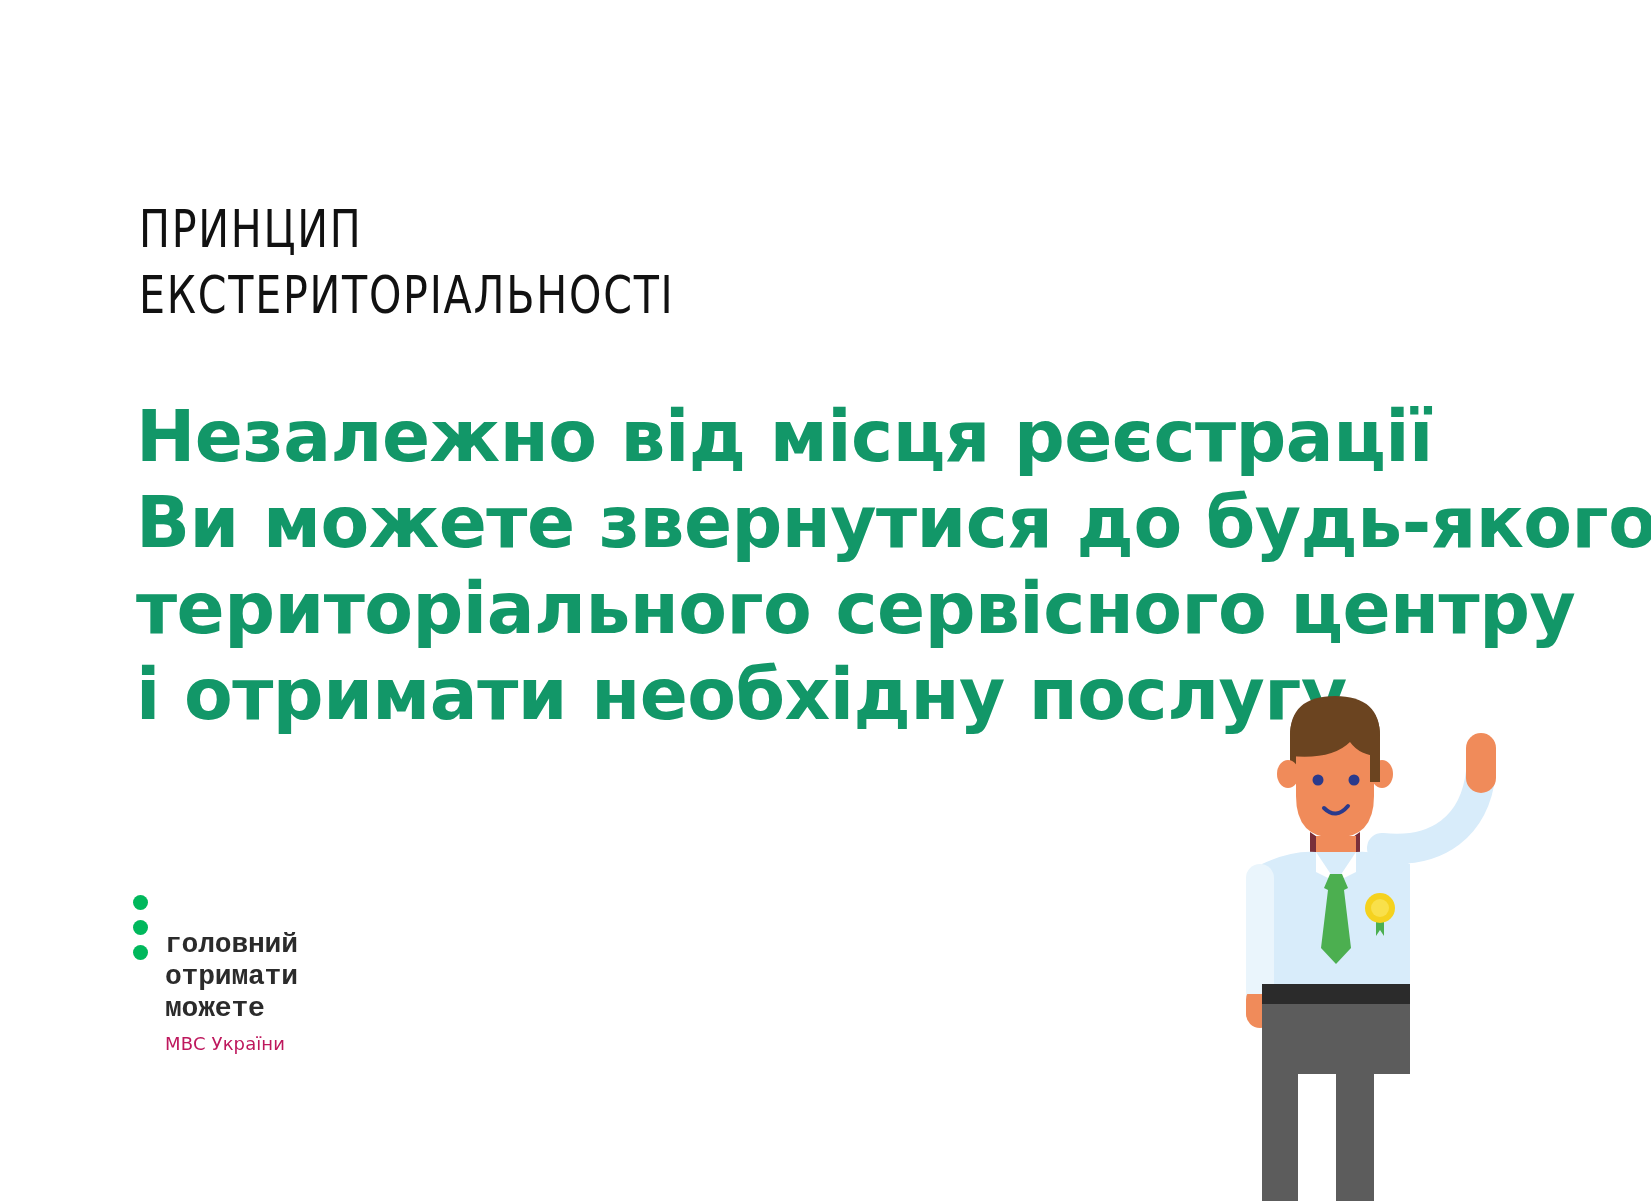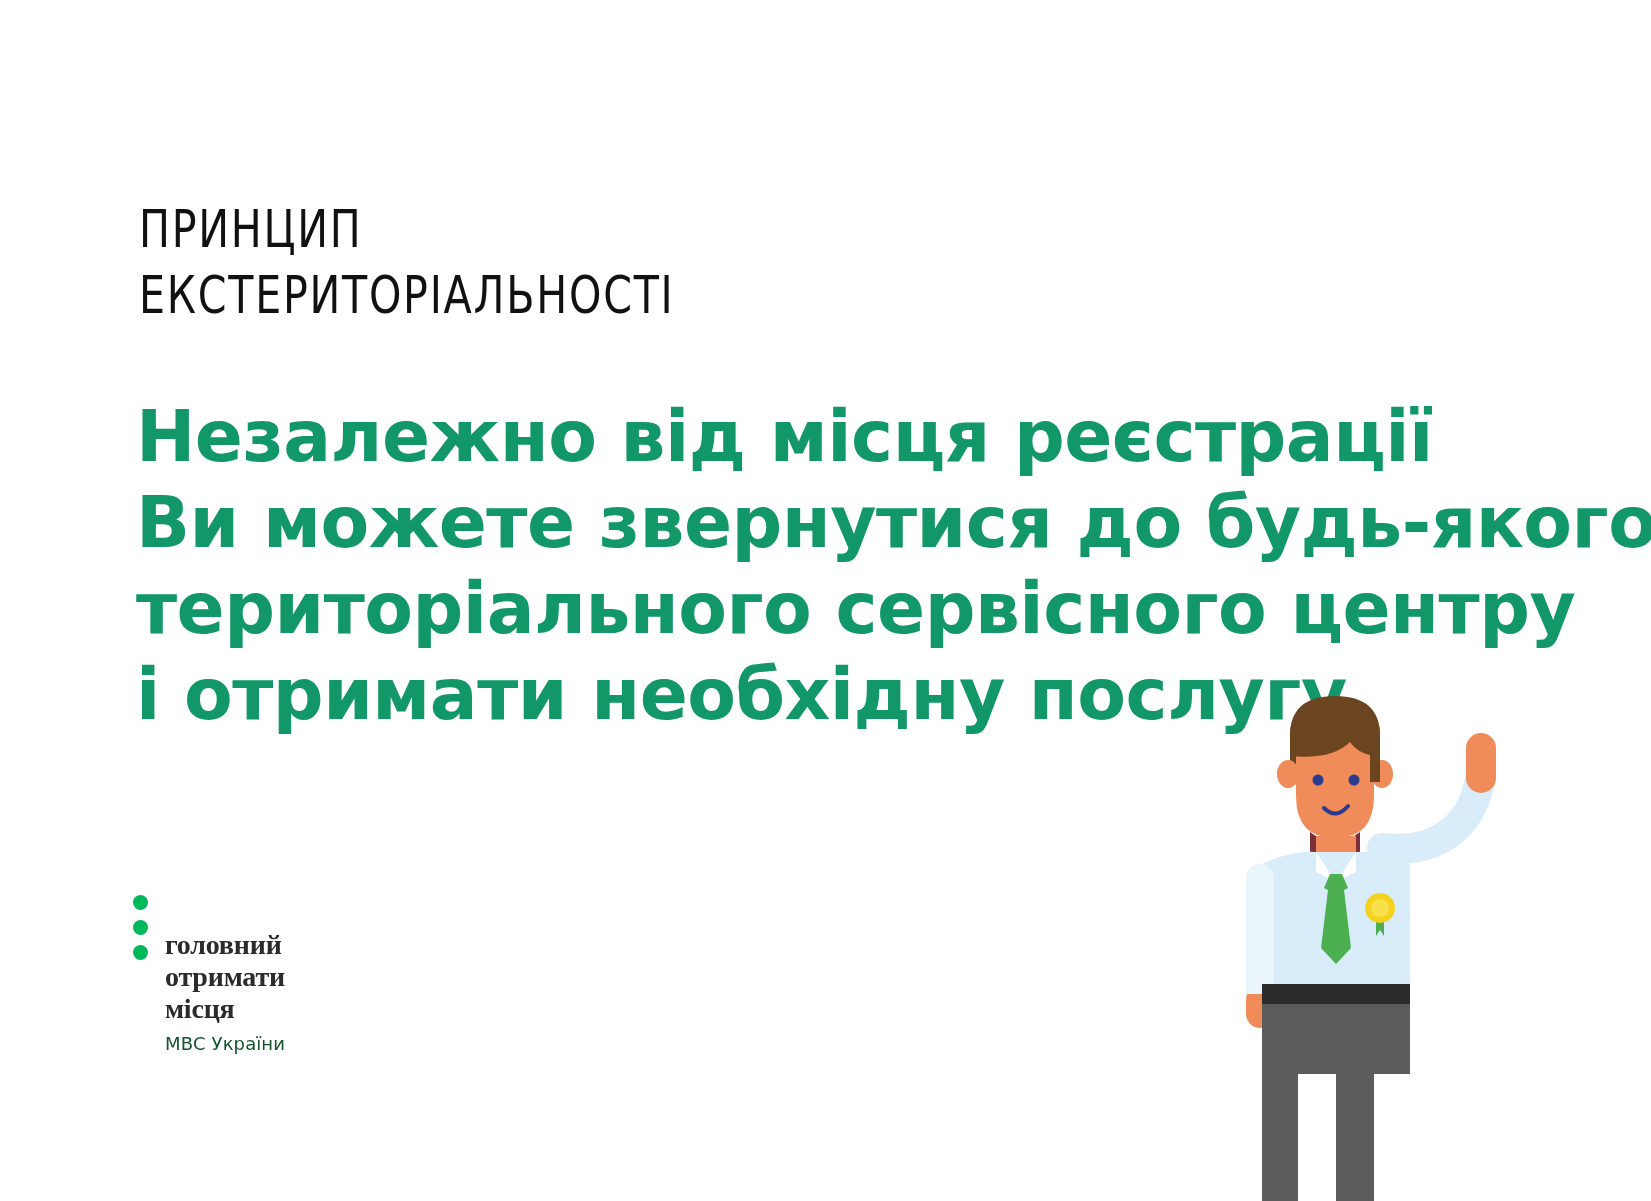--- a/index.html
+++ b/index.html
@@ -72,37 +72,37 @@
   .logo-dots .dot {
     width: 15px;
     height: 15px;
     border-radius: 50%;
     background: #00b85c;
     margin-bottom: 10px;
   }
   .logo-dots .dot:last-child { margin-bottom: 0; }
   .logo-words {
     margin-left: 10px;
-    font-family: Liberation Serif, serif;
+    font-family: Liberation Mono, monospace;
     font-weight: 700;
     font-size: 28px;
     line-height: 32px;
     color: #2b2b2b;
     letter-spacing: -0.2px;
     padding-top: 36px;
   }
   .logo-words span { display: block; }
   .logo-sub {
     margin-left: 32px;
     margin-top: 8px;
     font-family: "DejaVu Sans", "Liberation Sans", sans-serif;
     font-weight: 400;
     font-size: 18px;
     line-height: 22px;
-    color: #14532d;
+    color: #be185d;
     letter-spacing: 0.1px;
   }
 
   
   .figure {
     position: absolute;
     left: 1232px;
     top: 686px;
     width: 300px;
     height: 515px;
@@ -129,21 +129,21 @@
   <div class="logo">
     <div class="logo-main">
       <div class="logo-dots">
         <div class="dot"></div>
         <div class="dot"></div>
         <div class="dot"></div>
       </div>
       <div class="logo-words">
         <span>головний</span>
         <span>отримати</span>
-        <span>місця</span>
+        <span>можете</span>
       </div>
     </div>
     <div class="logo-sub">МВС України</div>
   </div>
 
   <div class="figure">
     <svg width="300" height="515" viewBox="0 0 300 515" xmlns="http://www.w3.org/2000/svg">
 
       <g>
         <path d="M150 162 C 206 168, 243 140, 249 86" stroke="#d8ecfa" stroke-width="30" fill="none" stroke-linecap="round"></path>

